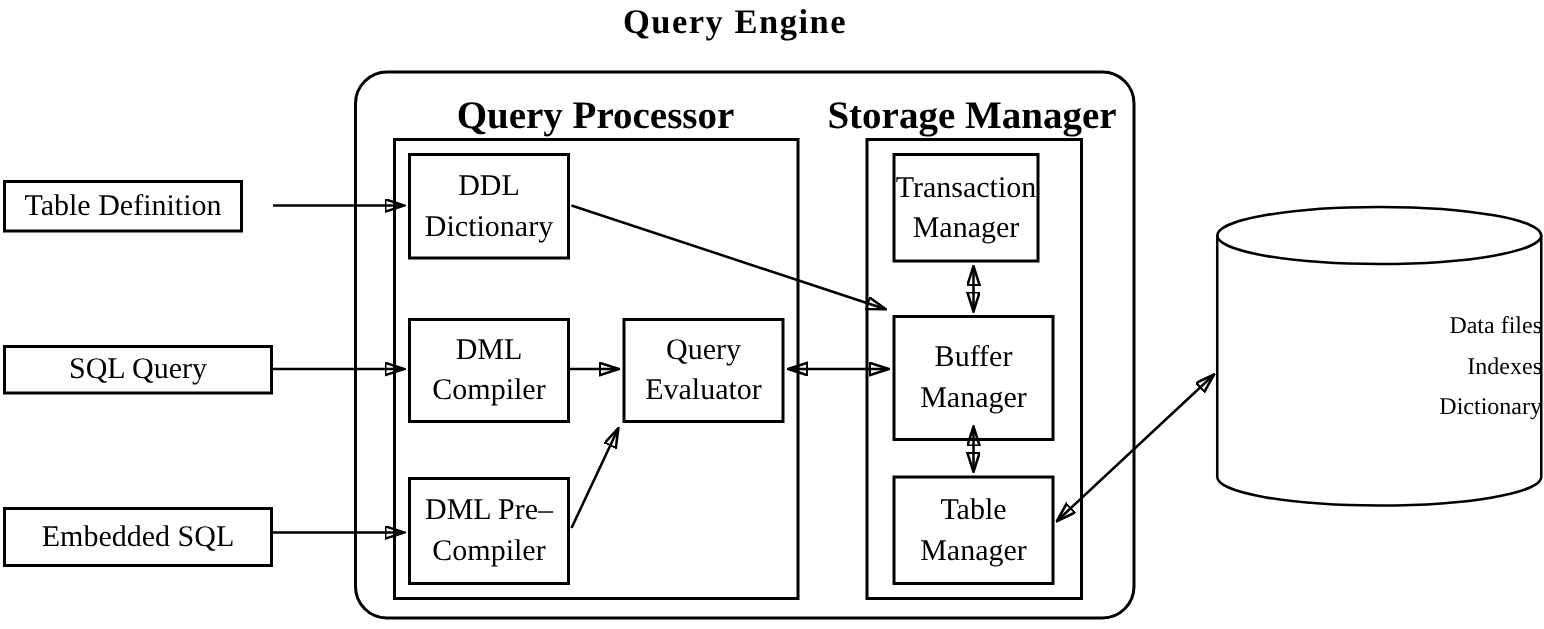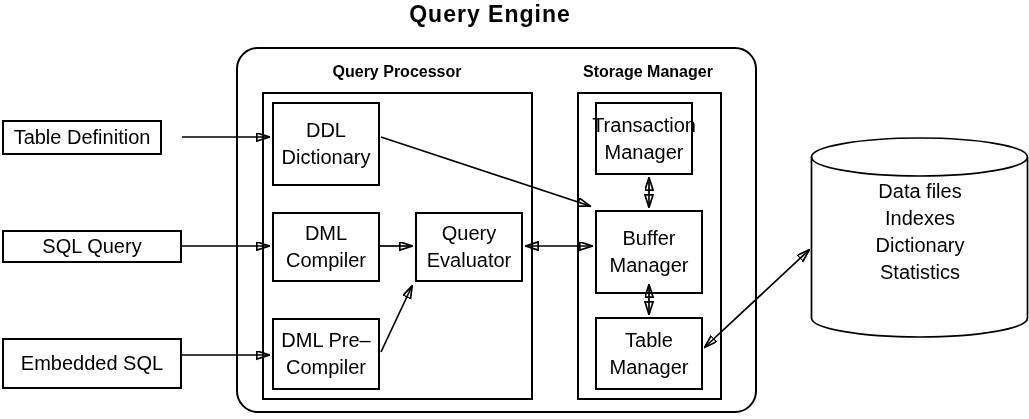--- a/index.html
+++ b/index.html
@@ -1,44 +1,44 @@
 <!DOCTYPE html>
 <html><head>
 <meta charset="utf-8">
 <style>
   html,body{margin:0;padding:0;background:#ffffff}
   *{box-sizing:border-box}
   .canvas{
     position:relative;width:1029px;height:419px;background:#ffffff;color:#000;
-    font-family:Liberation Sans, sans-serif;overflow:hidden;
+    font-family:Liberation Serif, serif;overflow:hidden;
   }
   .title{
     position:absolute;top:2px;left:490px;transform:translateX(-50%);
     font-size:23px;font-weight:bold;letter-spacing:1px;line-height:1.1;white-space:nowrap;
   }
   .section-heading{
     position:absolute;top:64px;transform:translateX(-50%);
-    font-size:16px;font-weight:bold;line-height:1;white-space:nowrap;
+    font-size:26px;font-weight:bold;line-height:1;white-space:nowrap;
   }
   .rounded-frame{
     position:absolute;left:236px;top:47px;width:521px;height:366px;
     border:2px solid #000;border-radius:22px;
   }
   .frame{position:absolute;border:2px solid #000;top:92px;height:308px}
   .frame.qp{left:262px;width:271px}
   .frame.sm{left:577px;width:145px}
   .node,.inbox{
     position:absolute;border:2px solid #000;background:#ffffff;
     display:flex;align-items:center;justify-content:center;text-align:center;
     font-size:20px;line-height:27px;
   }
   .node{flex-direction:column}
   .store-text{
-    position:absolute;left:812px;top:178px;width:216px;text-align:center;
-    font-size:20px;line-height:27px;
+    position:absolute;left:812px;top:204px;width:216px;text-align:right;
+    font-size:16px;line-height:27px;
   }
   .overlay{position:absolute;left:0;top:0;pointer-events:none}
   .overlay line,.overlay path,.overlay ellipse{stroke:#000;stroke-width:1.7;fill:none}
 </style>
 </head>
 <body>
 
 <div class="canvas">
 
   <div class="title">Query Engine</div>
@@ -49,25 +49,25 @@
 
   <div class="section-heading" style="left:397px">Query Processor</div>
   <div class="section-heading" style="left:648px">Storage Manager</div>
 
   <div class="inbox" style="left:2px;top:120px;width:160px;height:35px">
     <span>Table Definition</span>
   </div>
   <div class="inbox" style="left:2px;top:230px;width:180px;height:33px">
     <span>SQL Query</span>
   </div>
-  <div class="inbox" style="left:2px;top:338px;width:180px;height:51px">
+  <div class="inbox" style="left:2px;top:338px;width:180px;height:40px">
     <span>Embedded SQL</span>
   </div>
 
-  <div class="node" style="left:272px;top:102px;width:108px;height:84px">
+  <div class="node" style="left:272px;top:102px;width:108px;height:71px">
     <span>DDL</span>
     <span>Dictionary</span>
   </div>
   <div class="node" style="left:272px;top:212px;width:108px;height:70px">
     <span>DML</span>
     <span>Compiler</span>
   </div>
   <div class="node" style="left:415px;top:212px;width:108px;height:70px">
     <span>Query</span>
     <span>Evaluator</span>
@@ -87,21 +87,20 @@
   </div>
   <div class="node" style="left:595px;top:317px;width:108px;height:73px">
     <span>Table</span>
     <span>Manager</span>
   </div>
 
   <div class="store-text">
     <div>Data files</div>
     <div>Indexes</div>
     <div>Dictionary</div>
-    <div>Statistics</div>
   </div>
 
   <svg class="overlay" width="1029" height="419" viewBox="0 0 1029 419">
     <defs>
       <marker id="ah" markerUnits="userSpaceOnUse" markerWidth="14" markerHeight="10" refX="12.6" refY="4.5" orient="auto-start-reverse">
         <path d="M0.4,0.4 L13.2,4.5 L0.4,8.6 Z" fill="#000" stroke="none"></path>
       </marker>
     </defs>
 
     <g>

